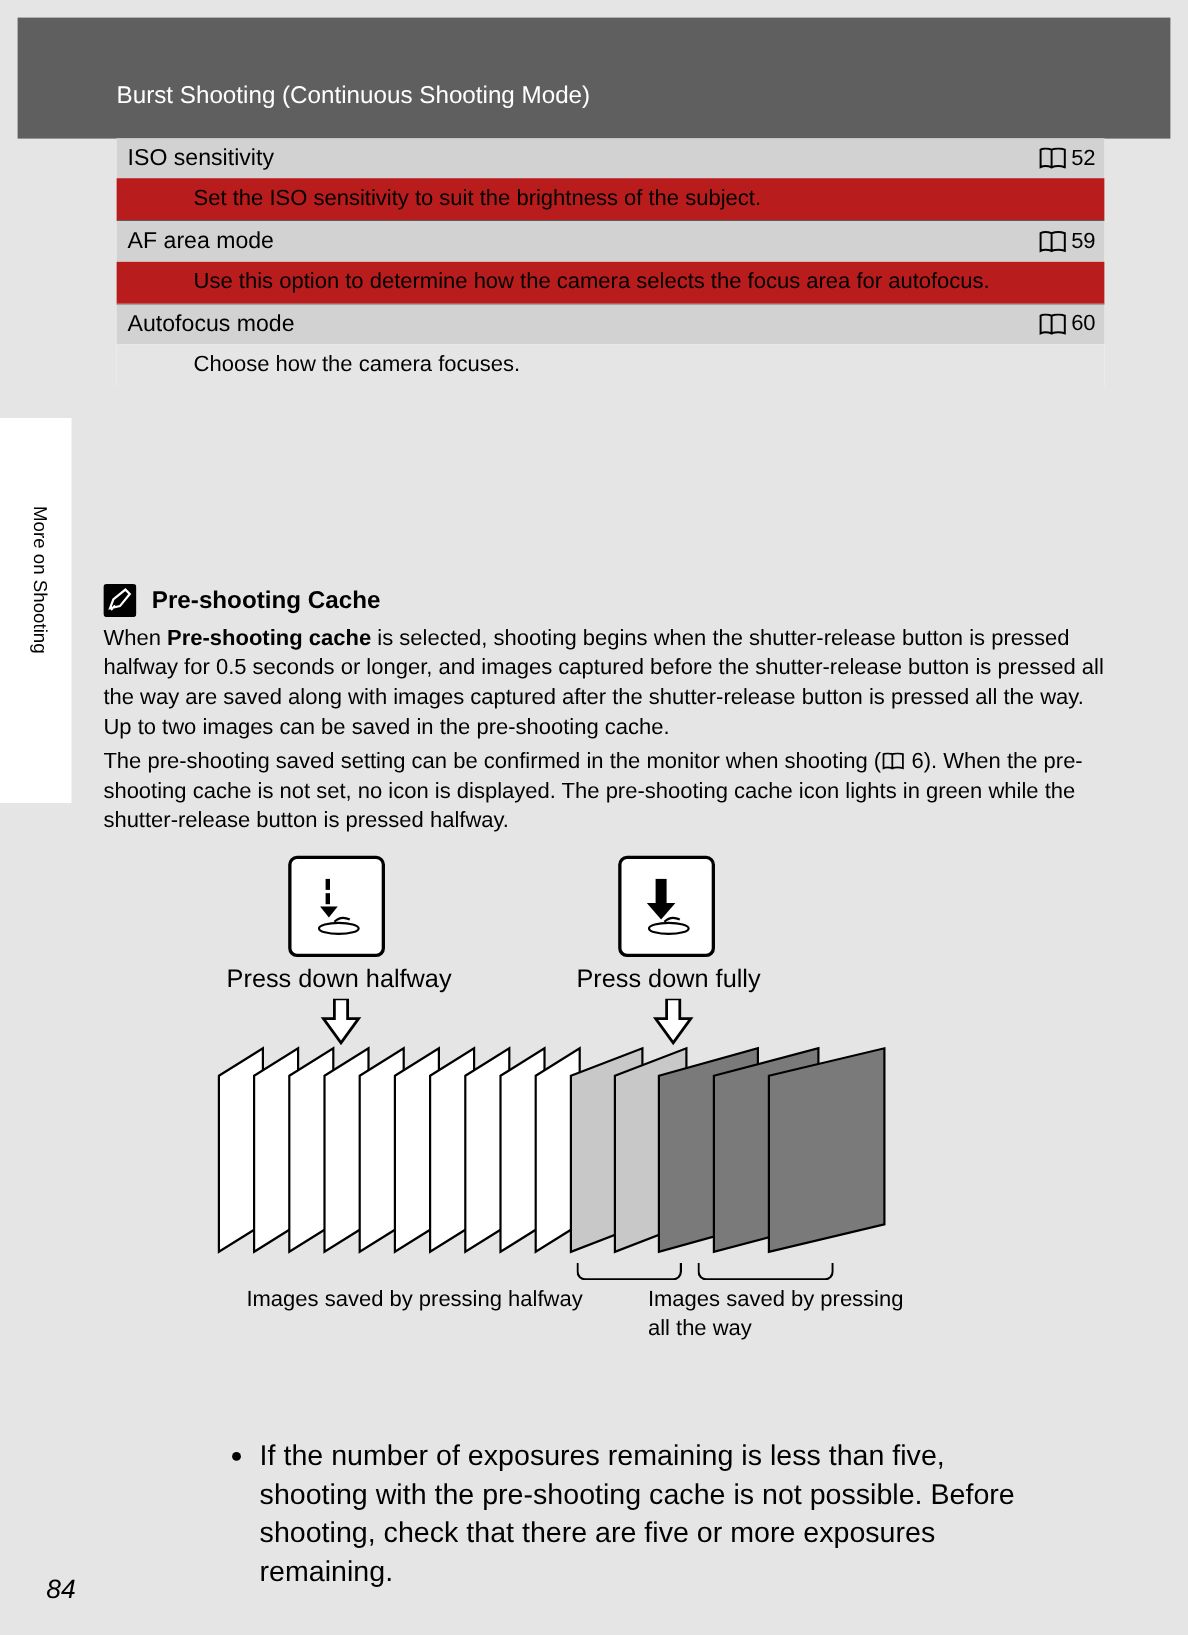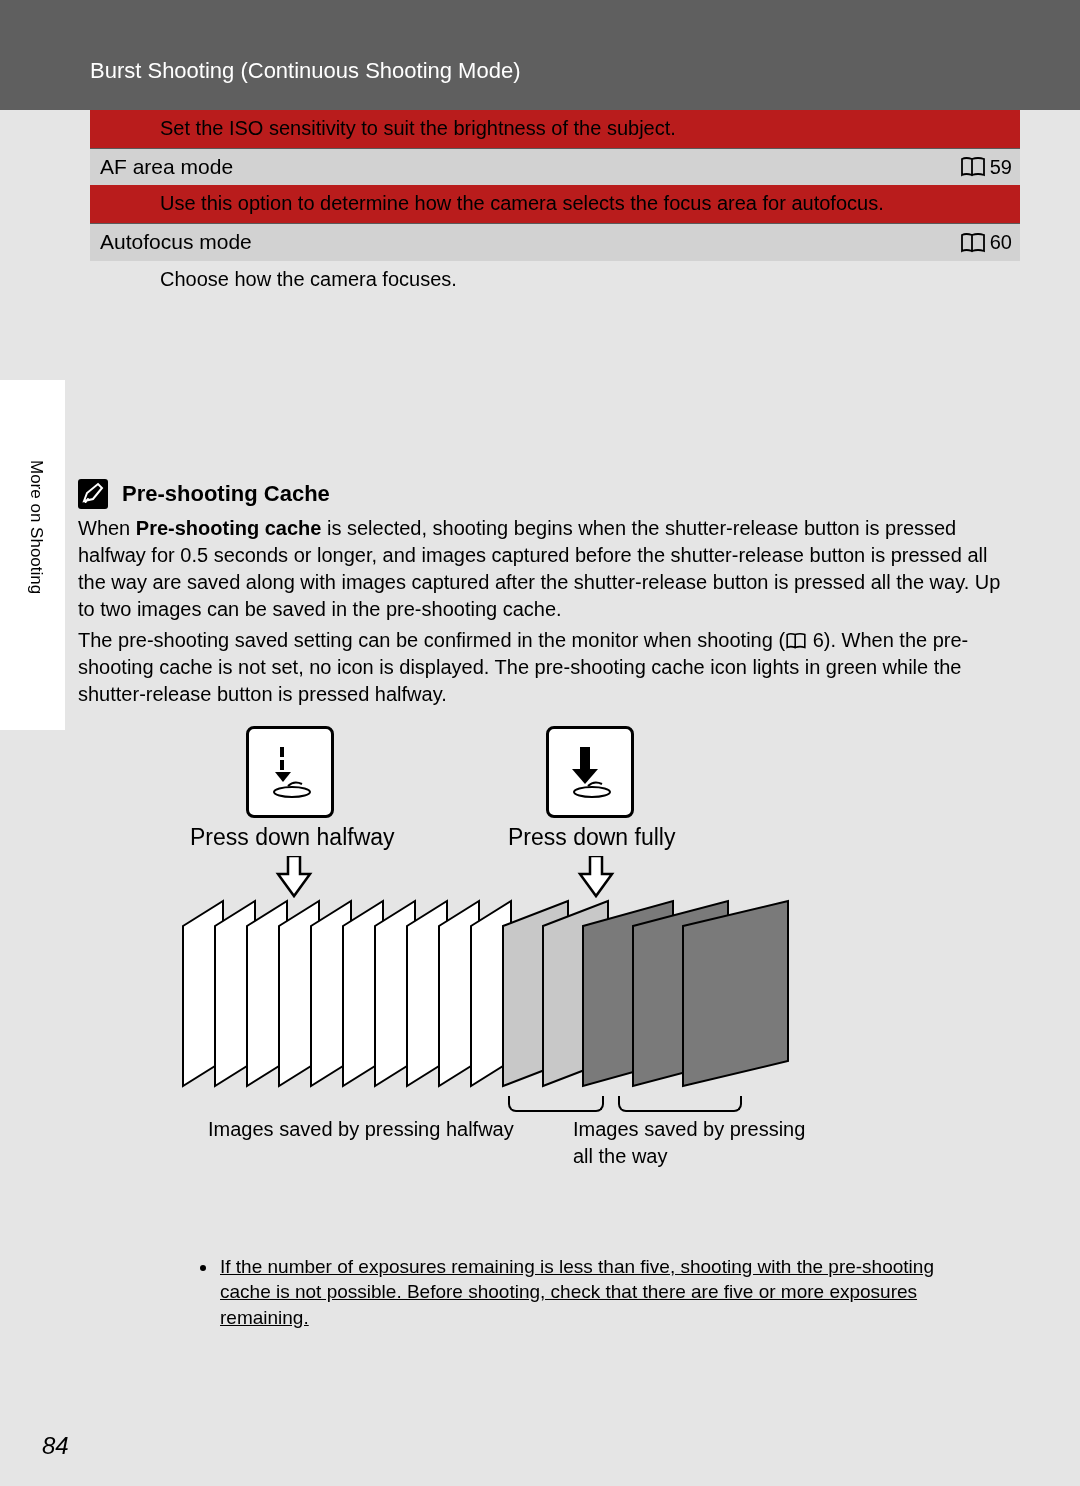--- a/index.html
+++ b/index.html
@@ -14,21 +14,21 @@
   }
   .page {
     position: relative;
     background: #e5e5e5;
     width: 1080px;
     height: 1486px;
     box-sizing: border-box;
   }
   .main {
     position: relative;
-    padding: 0;
+    padding: 16px;
   }
   .header-dark {
     background: #5f5f5f;
     color: #fff;
     height: 110px;
     display: flex;
     align-items: flex-end;
     padding: 0 0 24px 90px;
     box-sizing: border-box;
     font-size: 22px;
@@ -143,26 +143,25 @@
     border-radius: 0 0 8px 8px;
   }
   .bracket-label {
     position: absolute;
     font-size: 20px;
   }
   .bullets {
     margin: 68px 52px 0 86px;
   }
   .bullets li {
-    font-size: 19px;
+    font-size: 26px;
     line-height: 1.35;
     list-style: disc;
     margin-left: 14px;
     padding-left: 2px;
-    text-decoration: underline;
   }
   .page-num {
     position: absolute;
     left: 42px;
     bottom: 24px;
     font-style: italic;
     font-size: 24px;
   }
 </style>
 </head>
@@ -173,20 +172,29 @@
   <div class="tab"></div>
   <span class="side-text">More on Shooting</span>
 
   <div class="main">
     <div class="header-dark">
       <span>Burst Shooting (Continuous Shooting Mode)</span>
     </div>
 
     <div class="white-card">
       <div class="row">
+        <div class="head">
+          <span class="title">ISO sensitivity</span>
+          <span class="page-ref">
+            <svg class="book-icon" width="26" height="20" viewBox="0 0 26 20">
+                <path d="M2 2 Q6 0 12 2 L12 18 Q6 16 2 18 Z M24 2 Q18 0 12 2 L12 18 Q18 16 24 18 Z" fill="none" stroke="#000" stroke-width="1.8"></path>
+              </svg>
+            <span>52</span>
+          </span>
+        </div>
         <div class="desc">Set the ISO sensitivity to suit the brightness of the subject.</div>
       </div>
 
       <div class="row">
         <div class="head">
           <span class="title">AF area mode</span>
           <span class="page-ref">
             <svg class="book-icon" width="26" height="20" viewBox="0 0 26 20">
                 <path d="M2 2 Q6 0 12 2 L12 18 Q6 16 2 18 Z M24 2 Q18 0 12 2 L12 18 Q18 16 24 18 Z" fill="none" stroke="#000" stroke-width="1.8"></path>
               </svg>

